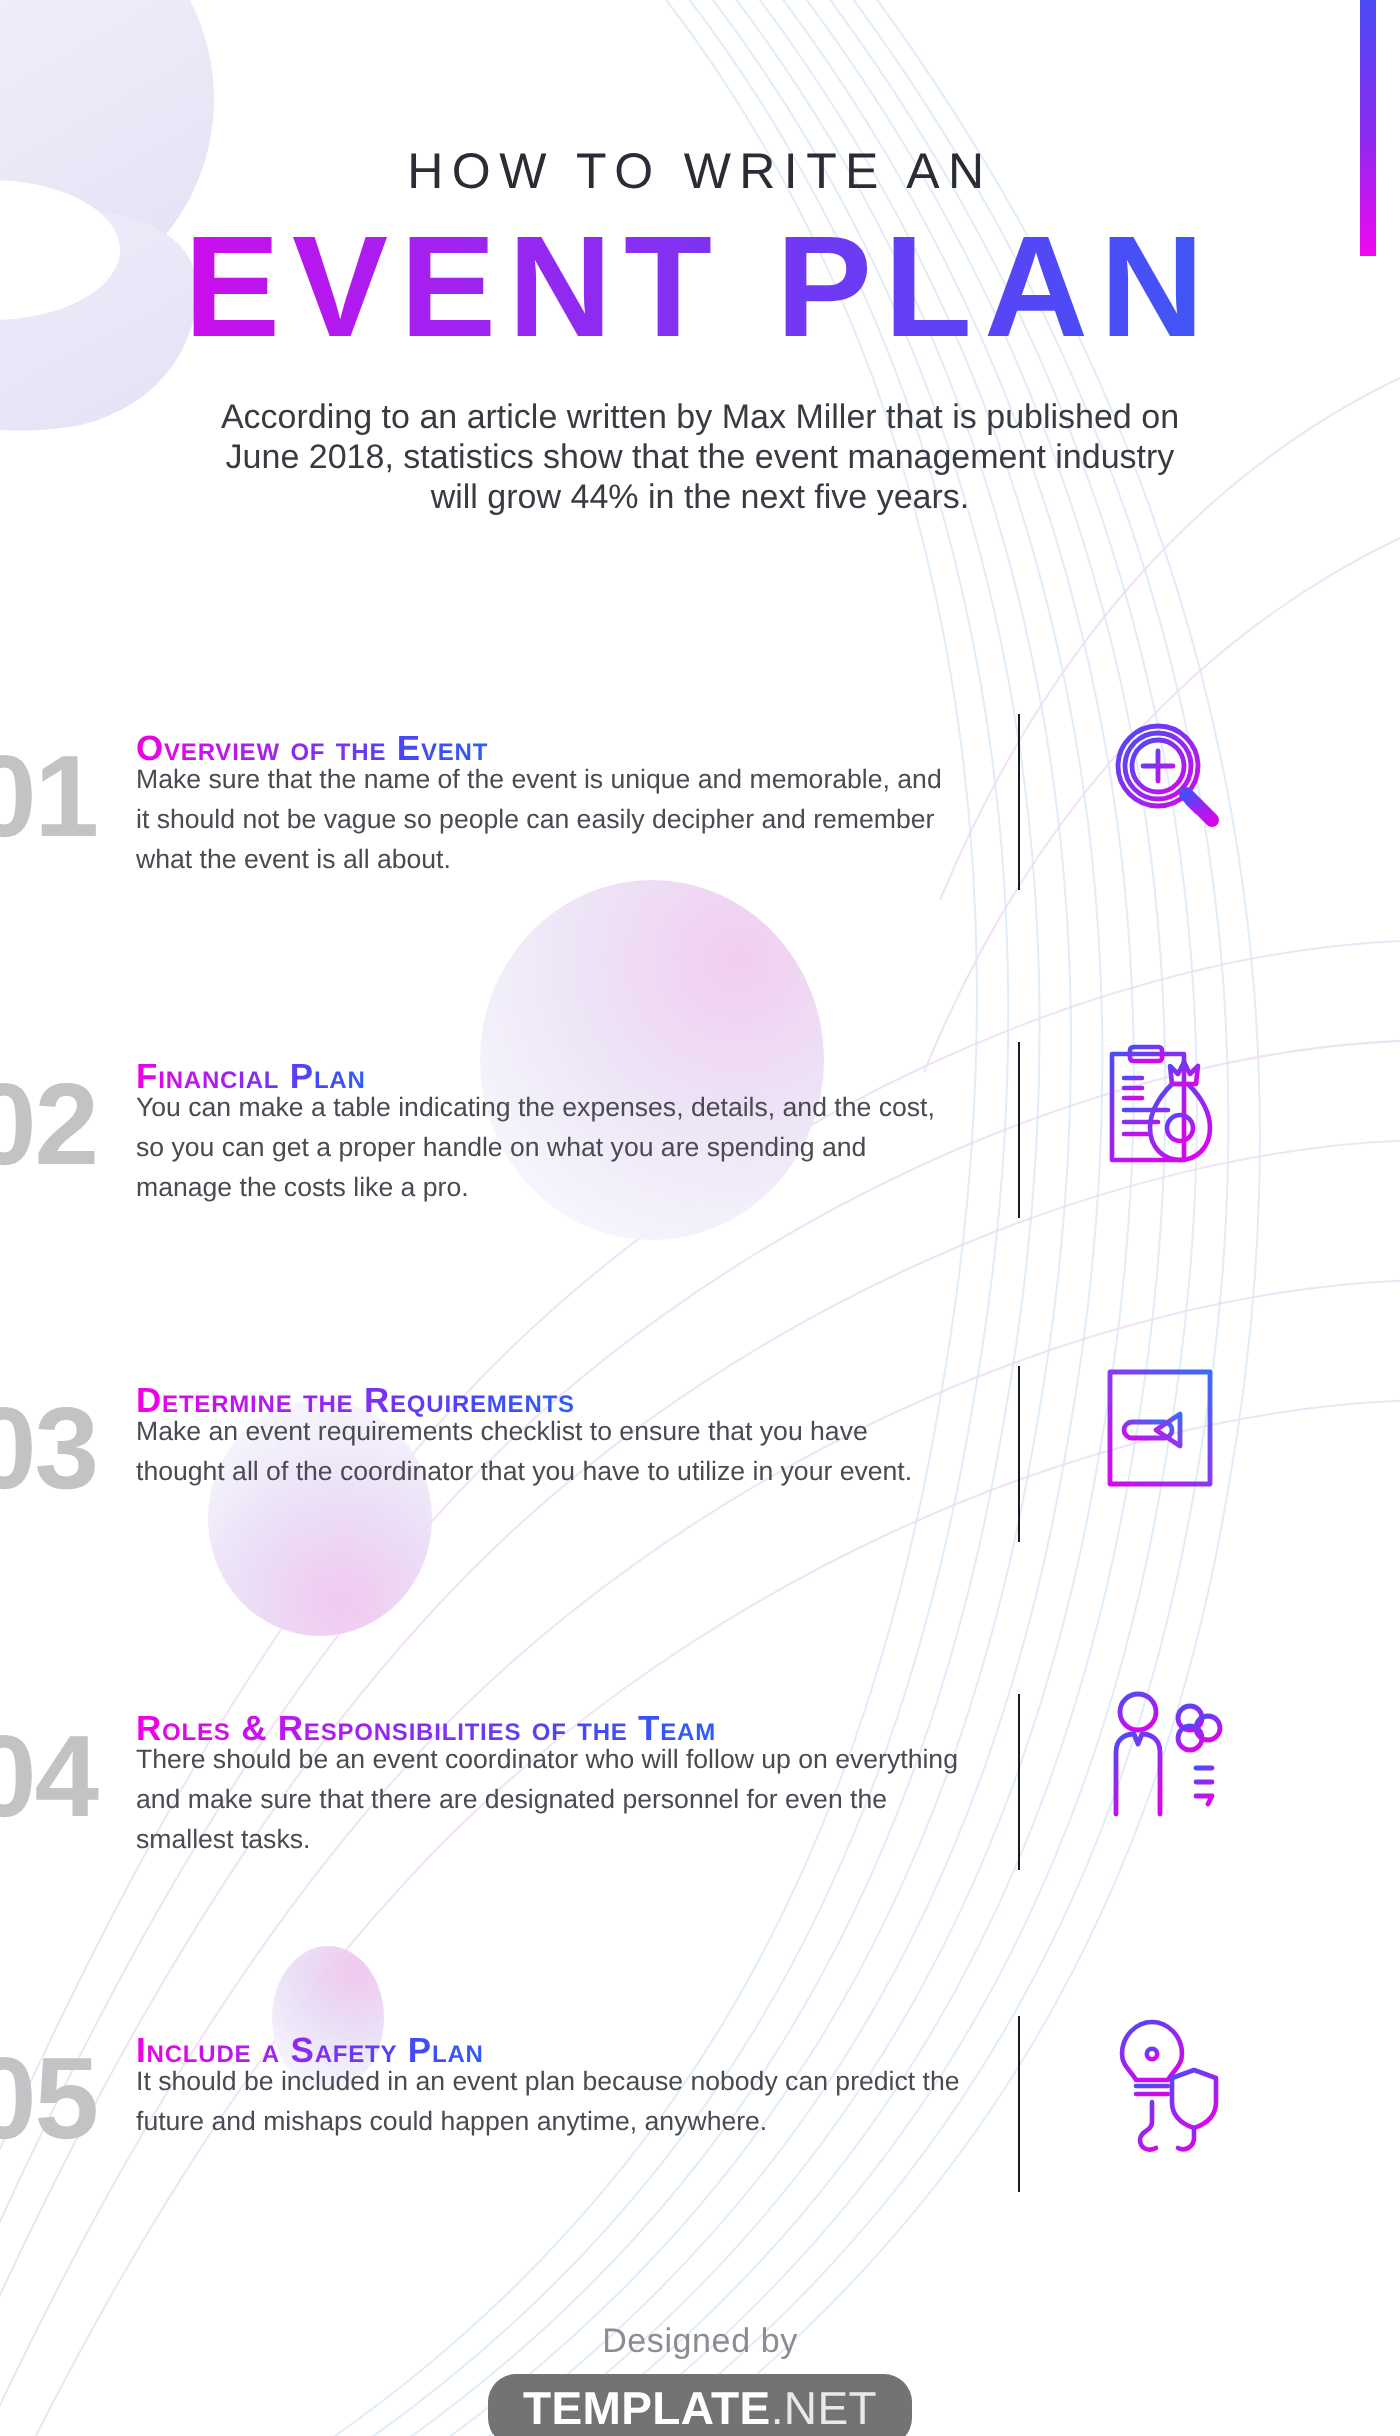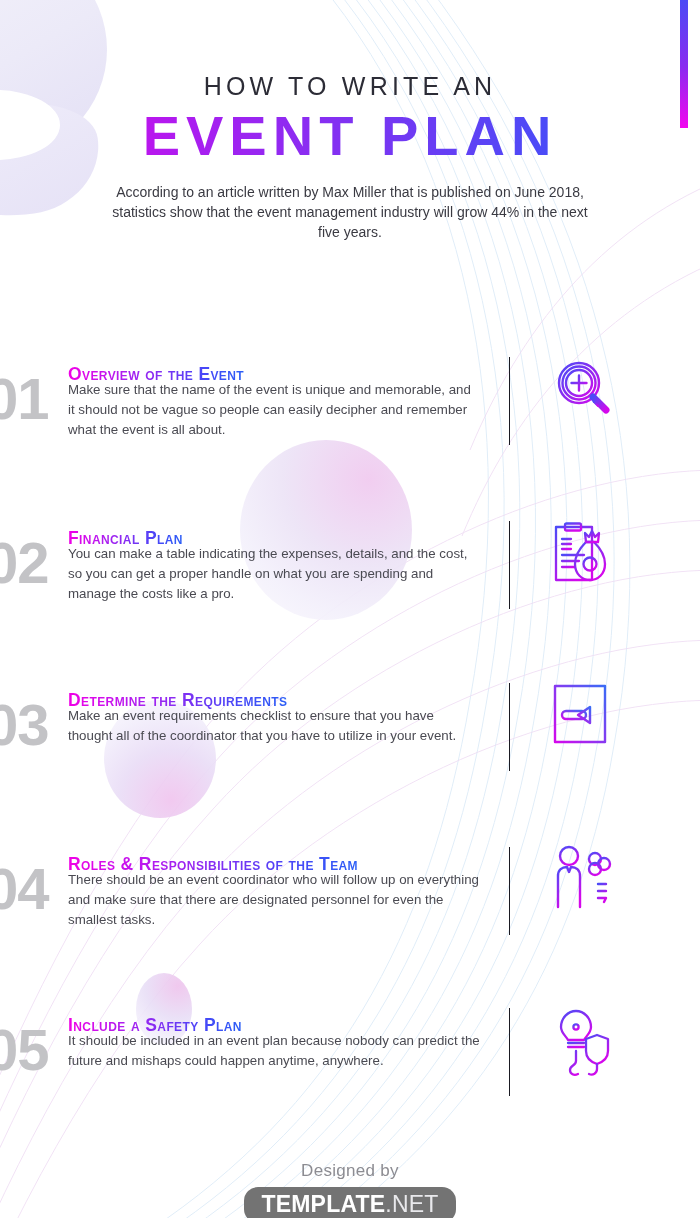--- a/index.html
+++ b/index.html
@@ -53,32 +53,32 @@
   .header{position:absolute;left:0;top:0;width:700px;text-align:center;}
   .kicker{
     margin-top:72px;
     font-size:25px;
     letter-spacing:4.2px;
     color:#2c2c36;
     font-weight:400;
   }
   .bigtitle{
     margin-top:6px;
-    font-size:56px;
+    font-size:72px;
     font-weight:bold;
     letter-spacing:6px;
     line-height:1.05;
     background:linear-gradient(90deg,#e800e8 0%,#a91ef0 28%,#7b34f2 52%,#4b4bf7 78%,#2f6bf5 100%);
     -webkit-background-clip:text;background-clip:text;
     -webkit-text-fill-color:transparent;color:transparent;
   }
   .subtitle{
     margin:16px auto 0;
     width:482px;
-    font-size:14px;
+    font-size:17px;
     line-height:20px;
     color:#3a3a42;
   }
 
   
   .section{position:absolute;left:0;width:700px;}
   .num{
     position:absolute;left:-14px;top:22px;
     font-size:58px;font-weight:bold;color:#c3c3c6;
     letter-spacing:-1px;line-height:1;

